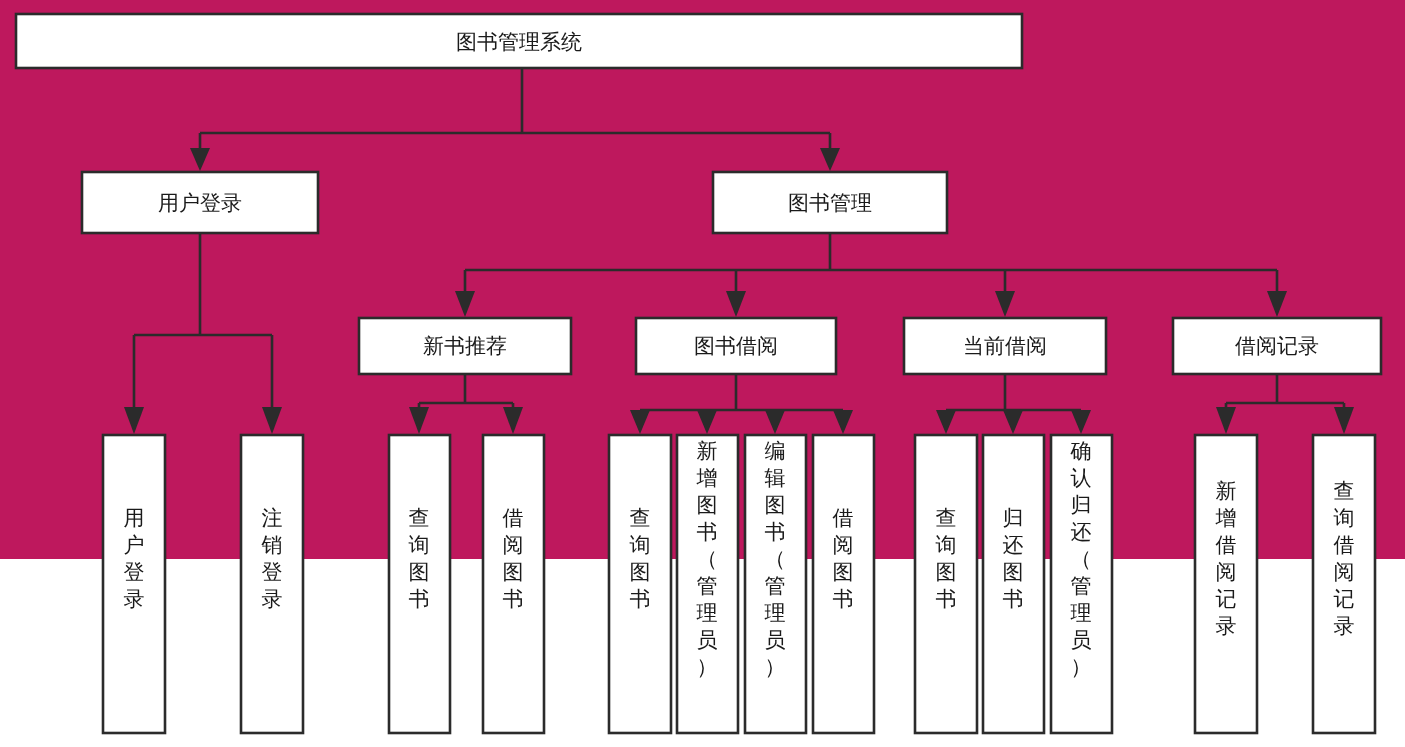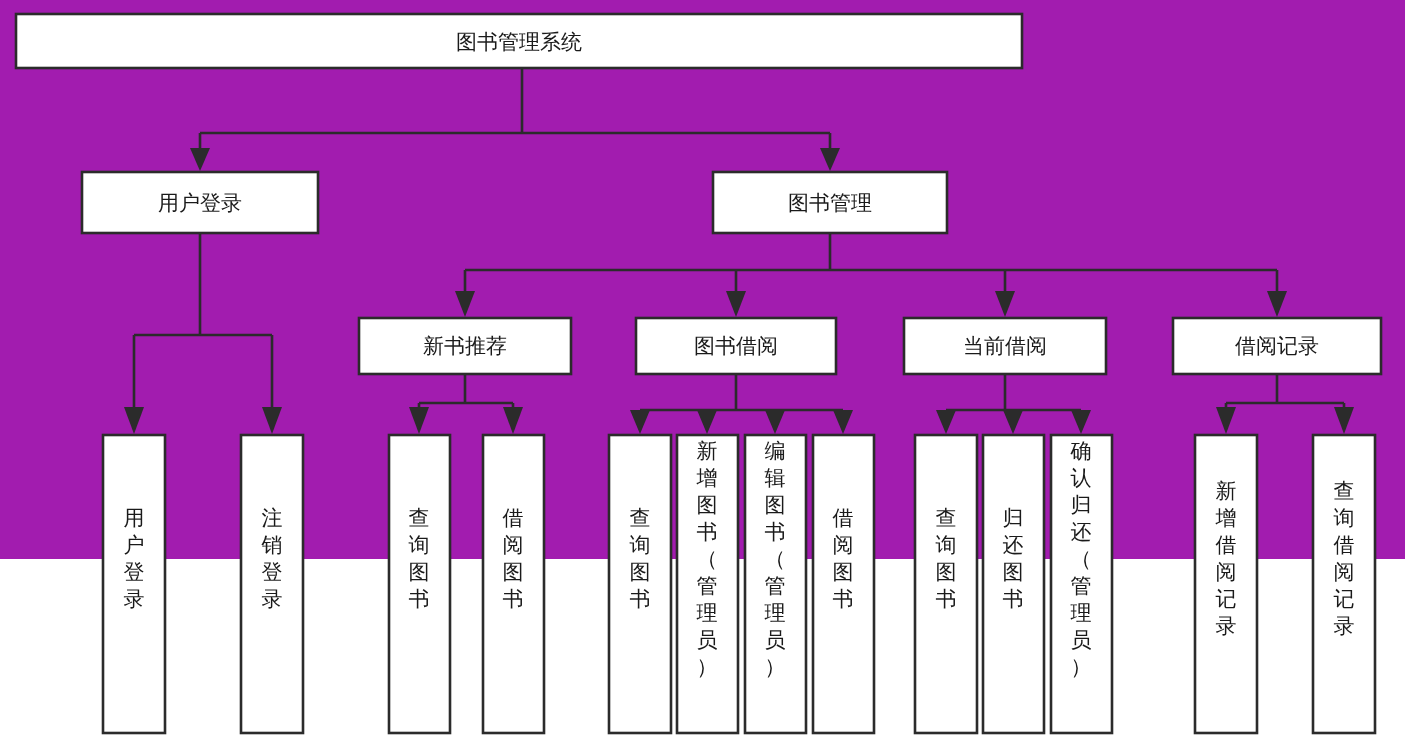--- a/index.html
+++ b/index.html
@@ -11,21 +11,21 @@
   body {
     width: 1405px;
     height: 747px;
     overflow: hidden;
     font-family: "DejaVu Sans", "Liberation Sans", sans-serif;
   }
   #diagram-root {
     position: relative;
     width: 1405px;
     height: 559px;
-    background: #a21caf;
+    background: #be185d;
   }
   svg.diagram {
     display: block;
     width: 1405px;
     height: 747px;
   }
   .node-rect {
     fill: #ffffff;
     stroke: #2b2b2b;
     stroke-width: 2.6;

